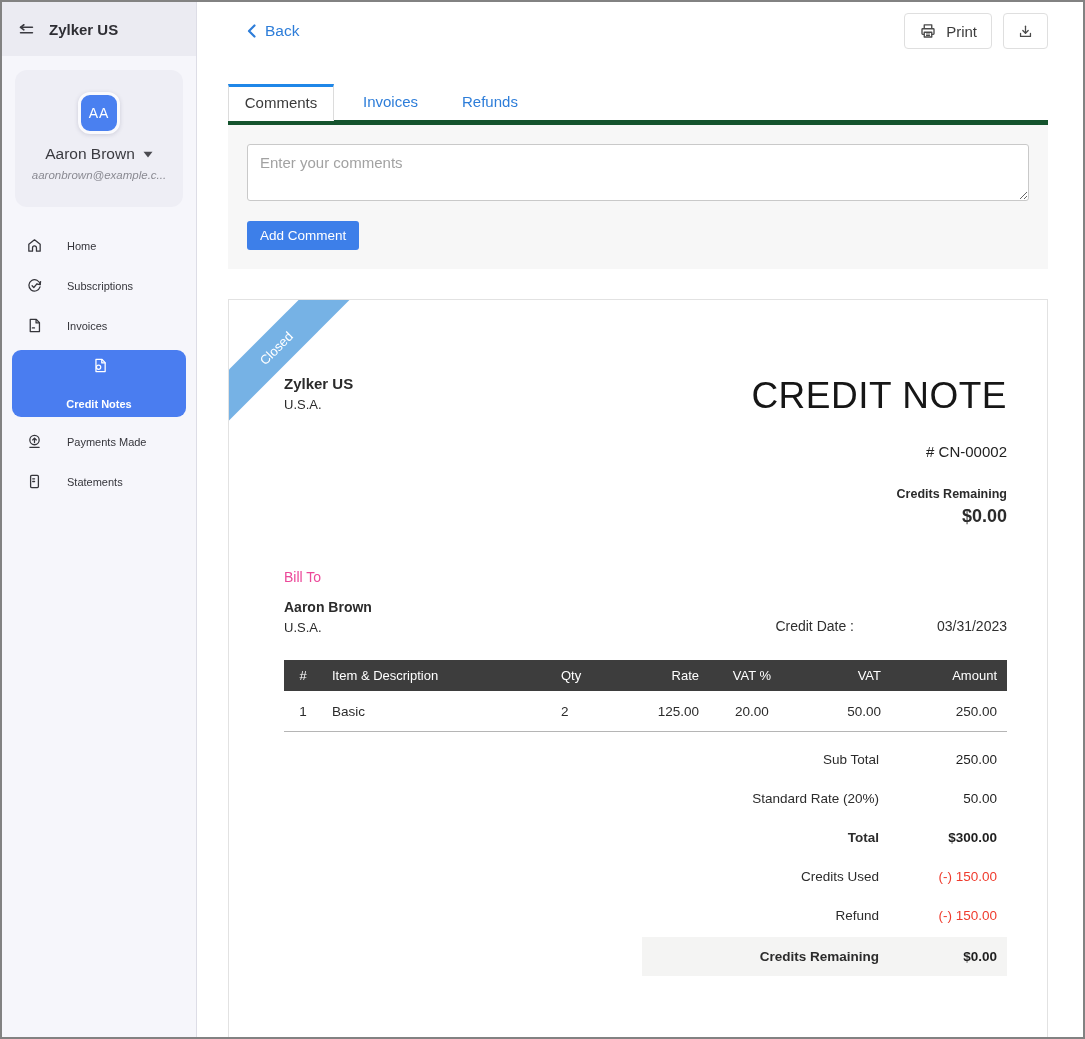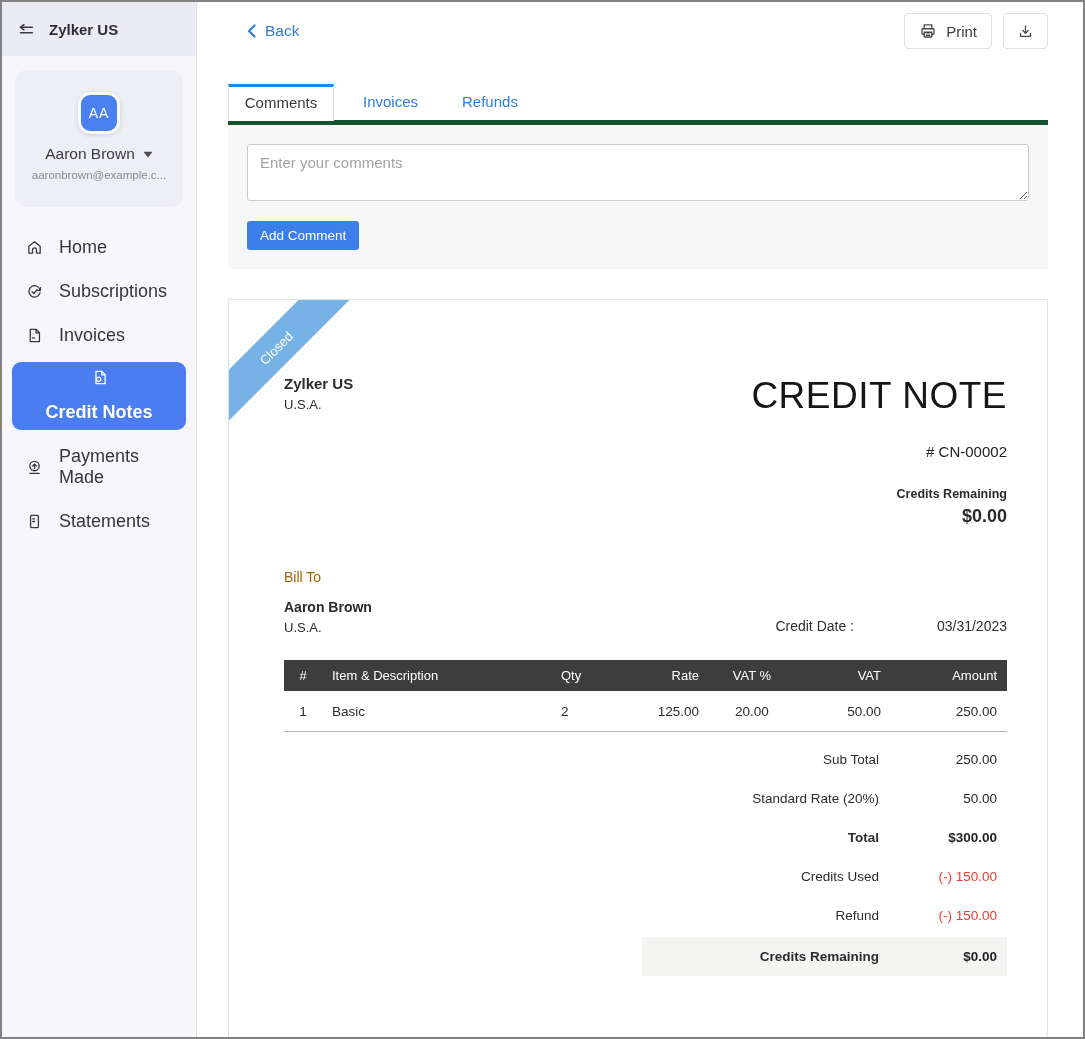--- a/index.html
+++ b/index.html
@@ -10,24 +10,24 @@
 
   
   .sidebar { flex:0 0 195px; background:var(--sidebar-bg,#f6f6fb); border-right:1px solid #dddde6; display:flex; flex-direction:column; }
   .sb-header { flex:0 0 54px; background:#ebebf2; display:flex; align-items:center; gap:13px; padding:0 15px; }
   .sb-toggle { background:none; border:none; cursor:pointer; display:flex; align-items:center; color:#3a3a40; }
   .sb-title { font-size:15px; font-weight:700; color:#2e2e34; }
 
   .profile-card { margin:14px 13px 0; background:#eeeef5; border-radius:12px; padding:22px 8px 26px; text-align:center; }
   .avatar { width:42px; height:42px; margin:0 auto; background:var(--avatar-blue,#4a80f0); border:3px solid #fafafd; border-radius:12px; box-shadow:0 1px 4px rgba(60,60,100,.18); display:flex; align-items:center; justify-content:center; color:#fff; font-size:14px; letter-spacing:1px; }
   .profile-name { margin-top:11px; display:flex; align-items:center; justify-content:center; gap:8px; font-size:15.5px; color:#3a3a40; cursor:pointer; }
-  .profile-email { margin-top:6px; font-size:11.5px; color:#8a8a92; white-space:nowrap; overflow:hidden; }
+  .profile-email { margin-top:6px; font-size:11.5px; color:#8a8a92; white-space:nowrap; overflow:hidden;font-style:italic; }
 
   .nav { margin-top:23px; padding:0 10px; display:flex; flex-direction:column; gap:9px; }
-  .nav-item { display:flex; align-items:center; gap:16px; padding:7px 14px; border-radius:9px; font-size:18px; color:#35353b; cursor:pointer; }
+  .nav-item { display:flex; align-items:center; gap:24px; padding:7px 14px; border-radius:9px; font-size:11px; color:#35353b; cursor:pointer; }
   .nav-item svg { width:17px; height:17px; flex:0 0 17px; }
   .nav-item.active { background:var(--accent-blue,#4a7df0); color:#fff; font-weight:700;flex-direction:column; }
 
   
   .main { flex:1; padding:0 35px 17px 31px; overflow:hidden; }
   .toolbar { height:58px; display:flex; align-items:center; justify-content:space-between; }
   .back-link { margin-left:19px; display:inline-flex; align-items:center; gap:9px; color:var(--link-blue,#2d7dd9); font-size:15.5px; text-decoration:none; cursor:pointer; }
   .toolbar-right { display:flex; gap:11px; }
   .btn { border:1px solid #dfdfdf; background:#fff; border-radius:4px; height:36px; display:inline-flex; align-items:center; justify-content:center; gap:9px; padding:0 14px; font-size:15px; color:#3c3c3c; cursor:pointer; font-family:inherit; }
   .btn.icon-only { width:45px; padding:0; }
@@ -49,21 +49,21 @@
   .cn-head { display:flex; justify-content:space-between; align-items:flex-start; }
   .company-name { font-size:15px; font-weight:700; color:#2b2b2b; }
   .company-country { font-size:13px; margin-top:5px; color:#2b2b2b; }
   .doc-meta { text-align:right; }
   .doc-title { font-size:37px; font-weight:400; letter-spacing:.5px; color:#161616; line-height:1; margin-top:2px; }
   .doc-number { font-weight:400; font-size:15px; margin-top:29px; color:#222; }
   .credits-label { margin-top:27px; font-weight:700; font-size:12.5px; }
   .credits-value { margin-top:5px; font-weight:700; font-size:18px; }
 
   .billing-row { margin-top:42px; display:flex; justify-content:space-between; align-items:flex-end; }
-  .bill-to-label { font-size:14px; color:#a16207; }
+  .bill-to-label { font-size:14px; color:#ec4899; }
   .bill-to-name { margin-top:14px; font-size:14px; font-weight:700; }
   .bill-to-country { margin-top:5px; font-size:13px; }
   .credit-date { display:flex; align-items:center; font-size:14px; color:#2f2f2f; padding-bottom:1px; }
   .credit-date .value { width:153px; text-align:right; }
 
   .items-table { width:100%; margin-top:25px; border-collapse:collapse; }
   .items-table th { background:var(--table-header-bg,#3d3d3d); color:#fff; font-size:13px; font-weight:500; padding:8px 10px; white-space:nowrap; }
   .items-table td { padding:13px 10px 12px; font-size:13.5px; border-bottom:1px solid #b5b5b5; }
   .col-idx { width:38px; text-align:center; }
   .col-item { text-align:left; }

